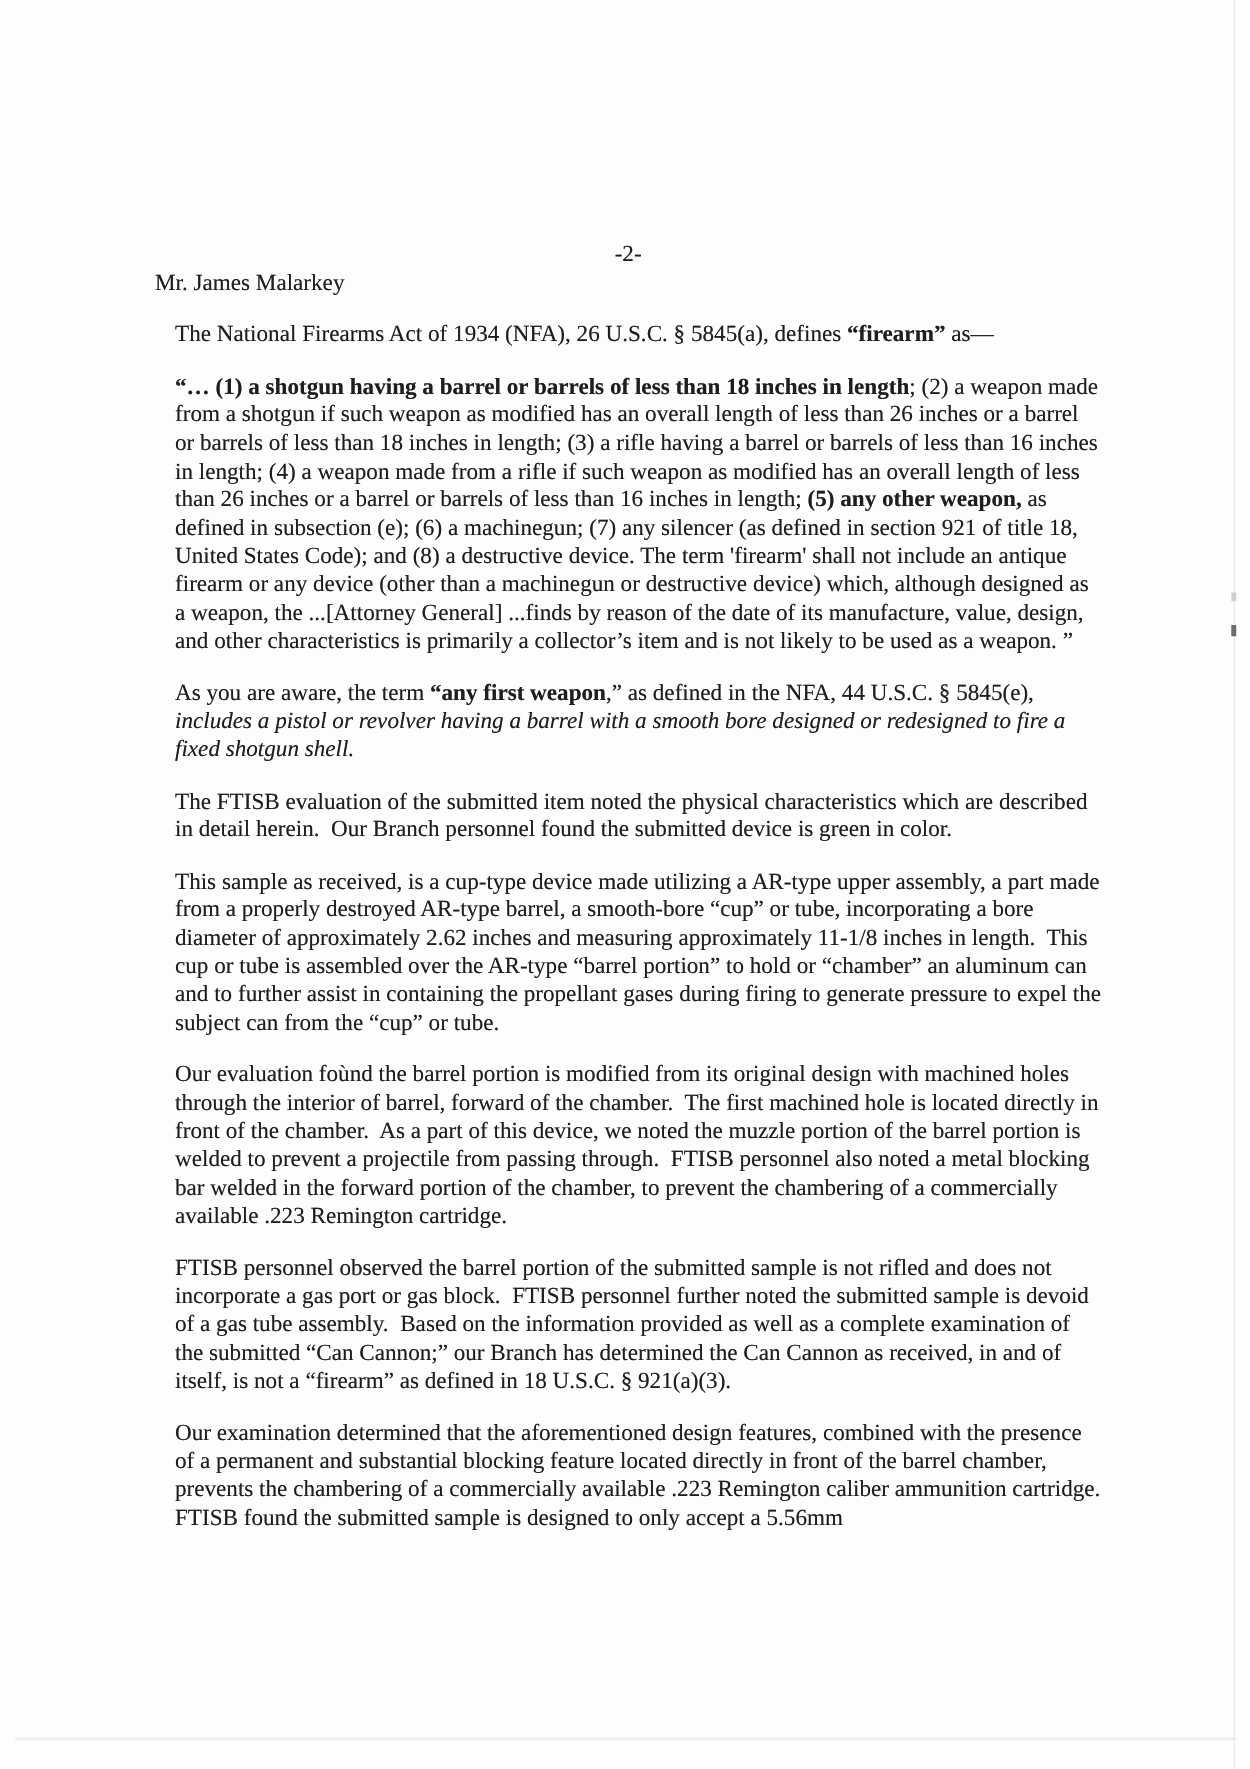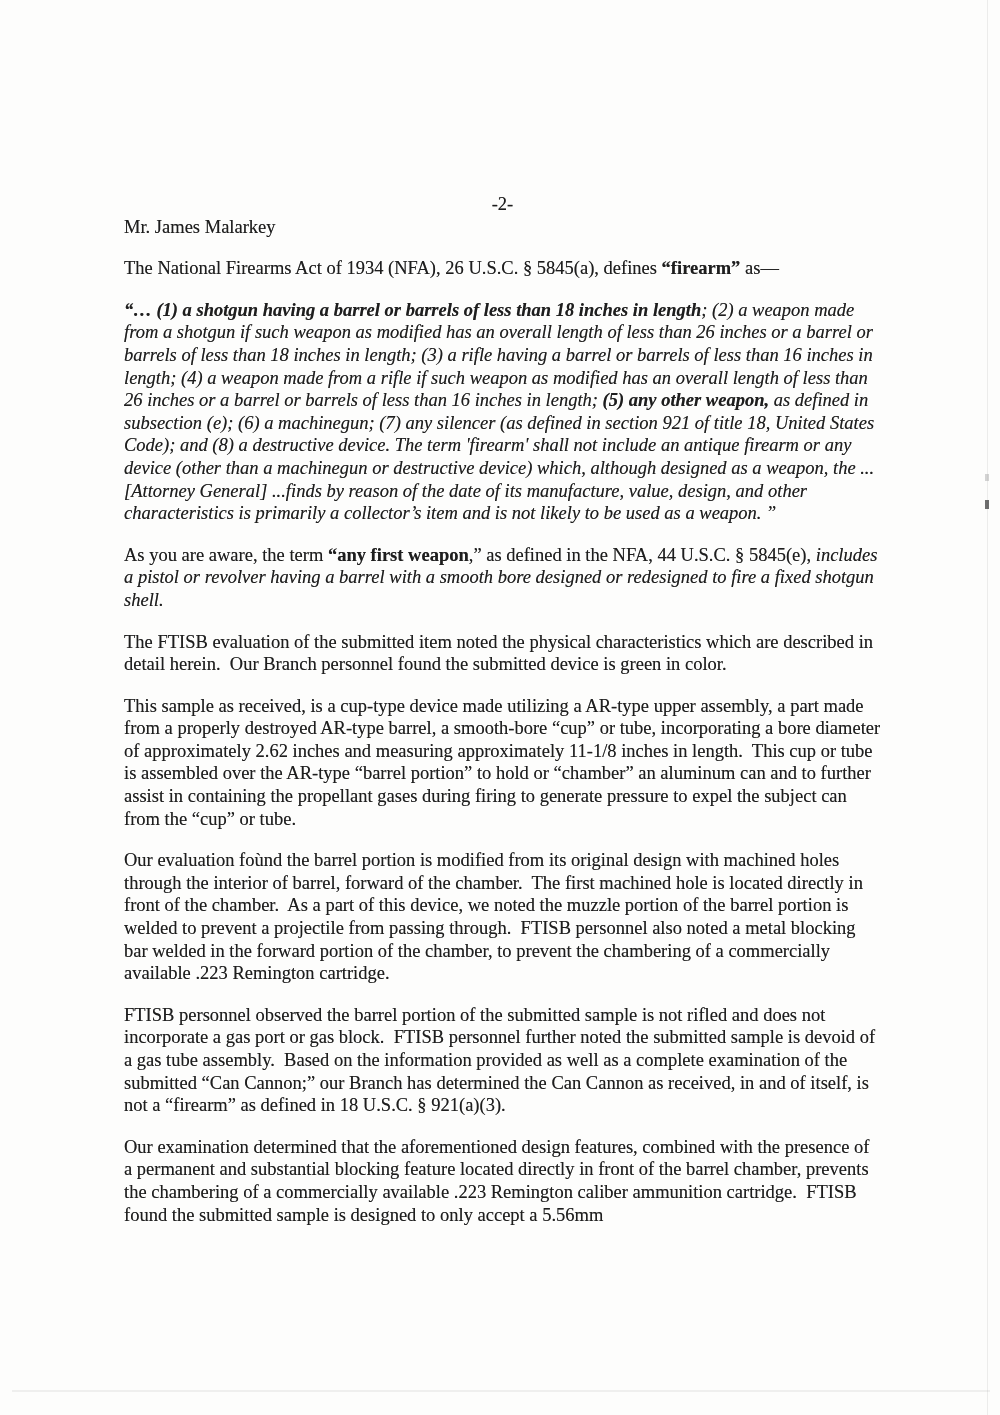--- a/index.html
+++ b/index.html
@@ -26,25 +26,25 @@
     text-shadow: 0 0 0.4px rgba(30,30,30,0.55);
   }
   .pagenum {
     text-align: center;
     margin: 0;
   }
   .recipient {
     margin: 0 0 19px 0;
   }
   .para {
-    margin: 0 0 19px 0;
+    margin: 0 0 19px 16px;
     white-space: pre-wrap;
   }
   .para:last-child { margin-bottom: 0; }
-  .quote { font-style: italic; }
+  .quote { }
   .b { font-weight: bold; }
   .i { font-style: italic; }
   .u { }
   
   .edge-line {
     position: absolute;
     left: 987px;
     top: 0;
     width: 1px;
     height: 1415px;

